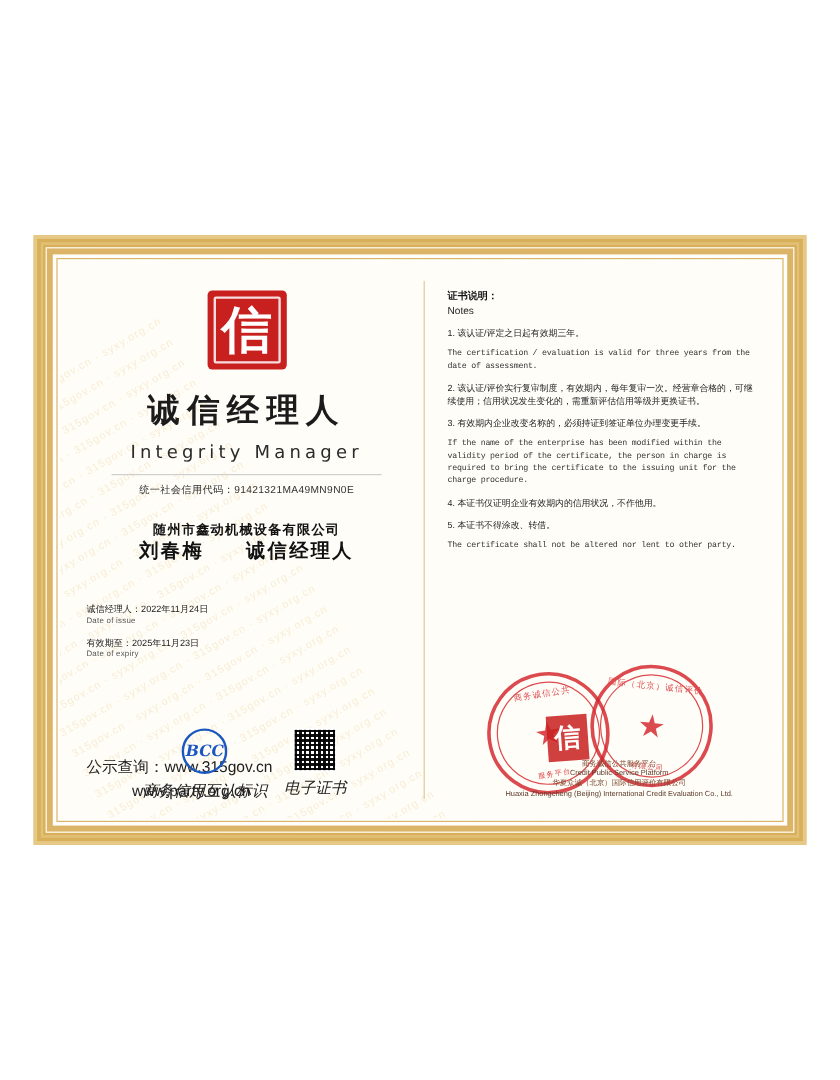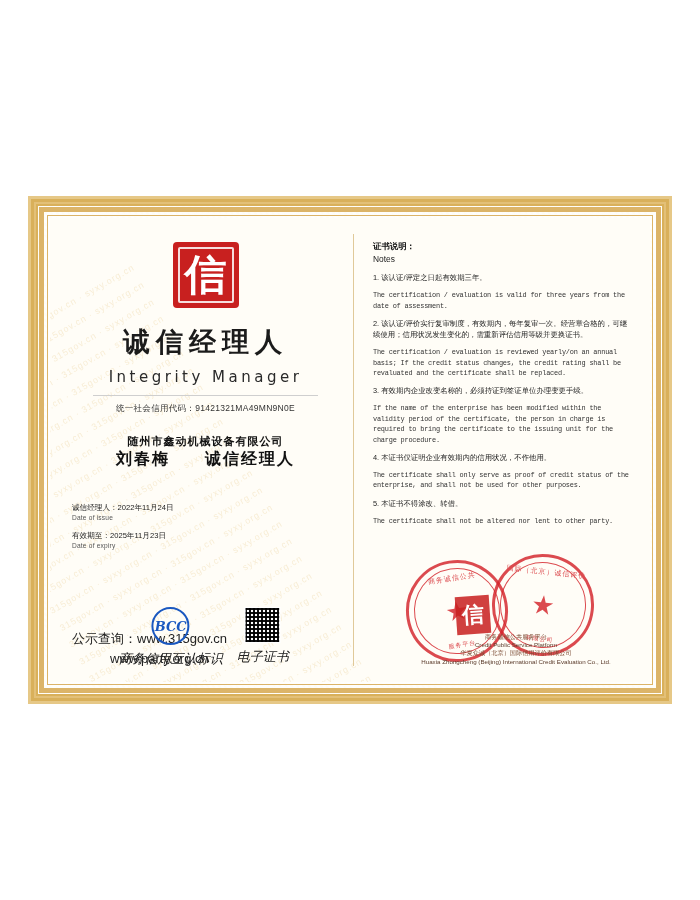--- a/index.html
+++ b/index.html
@@ -457,29 +457,27 @@
             <div>证书说明：</div>
             <div class="en">Notes</div>
           </div>
 
           <div class="note-item">
             <span>1. 该认证/评定之日起有效期三年。</span>
             <span class="en">The certification / evaluation is valid for three years from the date of assessment.</span>
           </div>
           <div class="note-item">
             <span>2. 该认证/评价实行复审制度，有效期内，每年复审一次。经营章合格的，可继续使用；信用状况发生变化的，需重新评估信用等级并更换证书。</span>
-            <span class="en">The certification / evaluation is reviewed yearly/on an annual basis; If the credit status changes, the credit rating shall be revaluated and the certificate shall be replaced.</span>
           </div>
           <div class="note-item">
             <span>3. 有效期内企业改变名称的，必须持证到签证单位办理变更手续。</span>
             <span class="en">If the name of the enterprise has been modified within the validity period of the certificate, the person in charge is required to bring the certificate to the issuing unit for the charge procedure.</span>
           </div>
           <div class="note-item">
             <span>4. 本证书仅证明企业有效期内的信用状况，不作他用。</span>
-            <span class="en">The certificate shall only serve as proof of credit status of the enterprise, and shall not be used for other purposes.</span>
           </div>
           <div class="note-item">
             <span>5. 本证书不得涂改、转借。</span>
             <span class="en">The certificate shall not be altered nor lent to other party.</span>
           </div>
 
           <div class="stamps">
             <div class="stamp stamp-left">
               <div class="arc-top">商务诚信公共</div>
               <div class="star">★</div>

